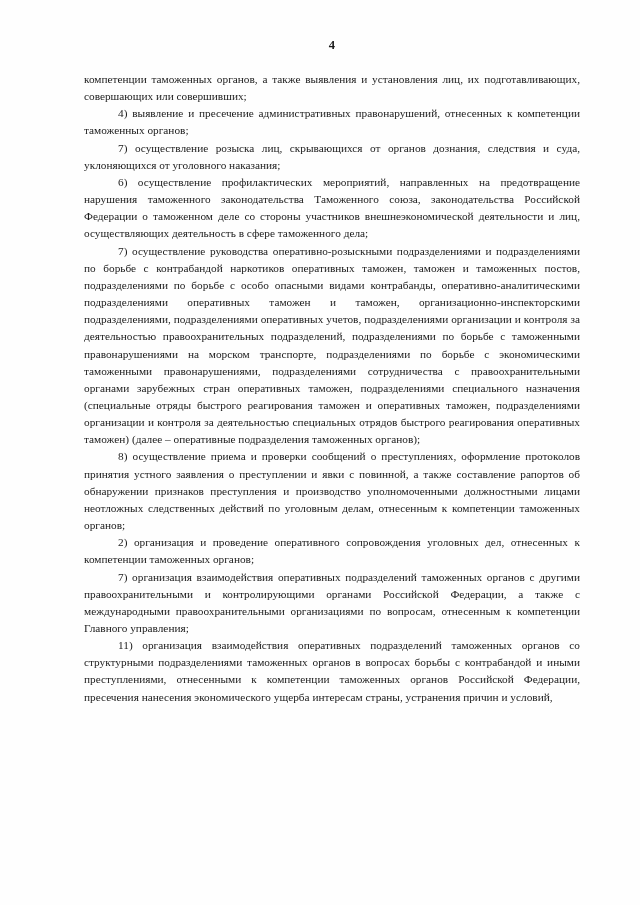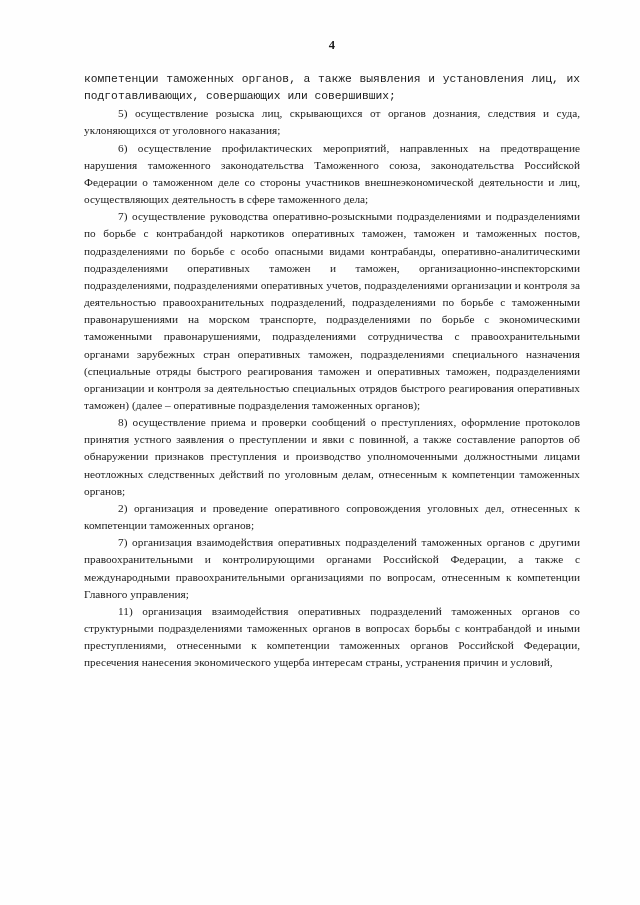--- a/index.html
+++ b/index.html
@@ -39,31 +39,31 @@
     margin: 0 0 0 0;
     text-align: justify;
     text-align-last: left;
     hyphens: none;
   }
   .para.indent {
     text-indent: 34px;
   }
   .para.noindent {
     text-indent: 0;
-    font-family: Liberation Mono, monospace;
   }
 </style>
 </head>
 <body>
 
 <div class="page">
   <div class="page-number">4</div>
   <div class="body-text">
     <p class="para noindent">компетенции таможенных органов, а также выявления и установления лиц, их подготавливающих, совершающих или совершивших;</p>
-    <p class="para indent">5) осуществление розыска лиц, скрывающихся от органов дознания, следствия и суда, уклоняющихся от уголовного наказания;</p>
+    <p class="para indent">4) выявление и пресечение административных правонарушений, отнесенных к компетенции таможенных органов;</p>
+    <p class="para indent">7) осуществление розыска лиц, скрывающихся от органов дознания, следствия и суда, уклоняющихся от уголовного наказания;</p>
     <p class="para indent">6) осуществление профилактических мероприятий, направленных на предотвращение нарушения таможенного законодательства Таможенного союза, законодательства Российской Федерации о таможенном деле со стороны участников внешнеэкономической деятельности и лиц, осуществляющих деятельность в сфере таможенного дела;</p>
     <p class="para indent">7) осуществление руководства оперативно-розыскными подразделениями и подразделениями по борьбе с контрабандой наркотиков оперативных таможен, таможен и таможенных постов, подразделениями по борьбе с особо опасными видами контрабанды, оперативно-аналитическими подразделениями оперативных таможен и таможен, организационно-инспекторскими подразделениями, подразделениями оперативных учетов, подразделениями организации и контроля за деятельностью правоохранительных подразделений, подразделениями по борьбе с таможенными правонарушениями на морском транспорте, подразделениями по борьбе с экономическими таможенными правонарушениями, подразделениями сотрудничества с правоохранительными органами зарубежных стран оперативных таможен, подразделениями специального назначения (специальные отряды быстрого реагирования таможен и оперативных таможен, подразделениями организации и контроля за деятельностью специальных отрядов быстрого реагирования оперативных таможен) (далее – оперативные подразделения таможенных органов);</p>
     <p class="para indent">8) осуществление приема и проверки сообщений о преступлениях, оформление протоколов принятия устного заявления о преступлении и явки с повинной, а также составление рапортов об обнаружении признаков преступления и производство уполномоченными должностными лицами неотложных следственных действий по уголовным делам, отнесенным к компетенции таможенных органов;</p>
     <p class="para indent">2) организация и проведение оперативного сопровождения уголовных дел, отнесенных к компетенции таможенных органов;</p>
     <p class="para indent">7) организация взаимодействия оперативных подразделений таможенных органов с другими правоохранительными и контролирующими органами Российской Федерации, а также с международными правоохранительными организациями по вопросам, отнесенным к компетенции Главного управления;</p>
     <p class="para indent">11) организация взаимодействия оперативных подразделений таможенных органов со структурными подразделениями таможенных органов в вопросах борьбы с контрабандой и иными преступлениями, отнесенными к компетенции таможенных органов Российской Федерации, пресечения нанесения экономического ущерба интересам страны, устранения причин и условий,</p>
   </div>
 </div>
 
 </body></html>

